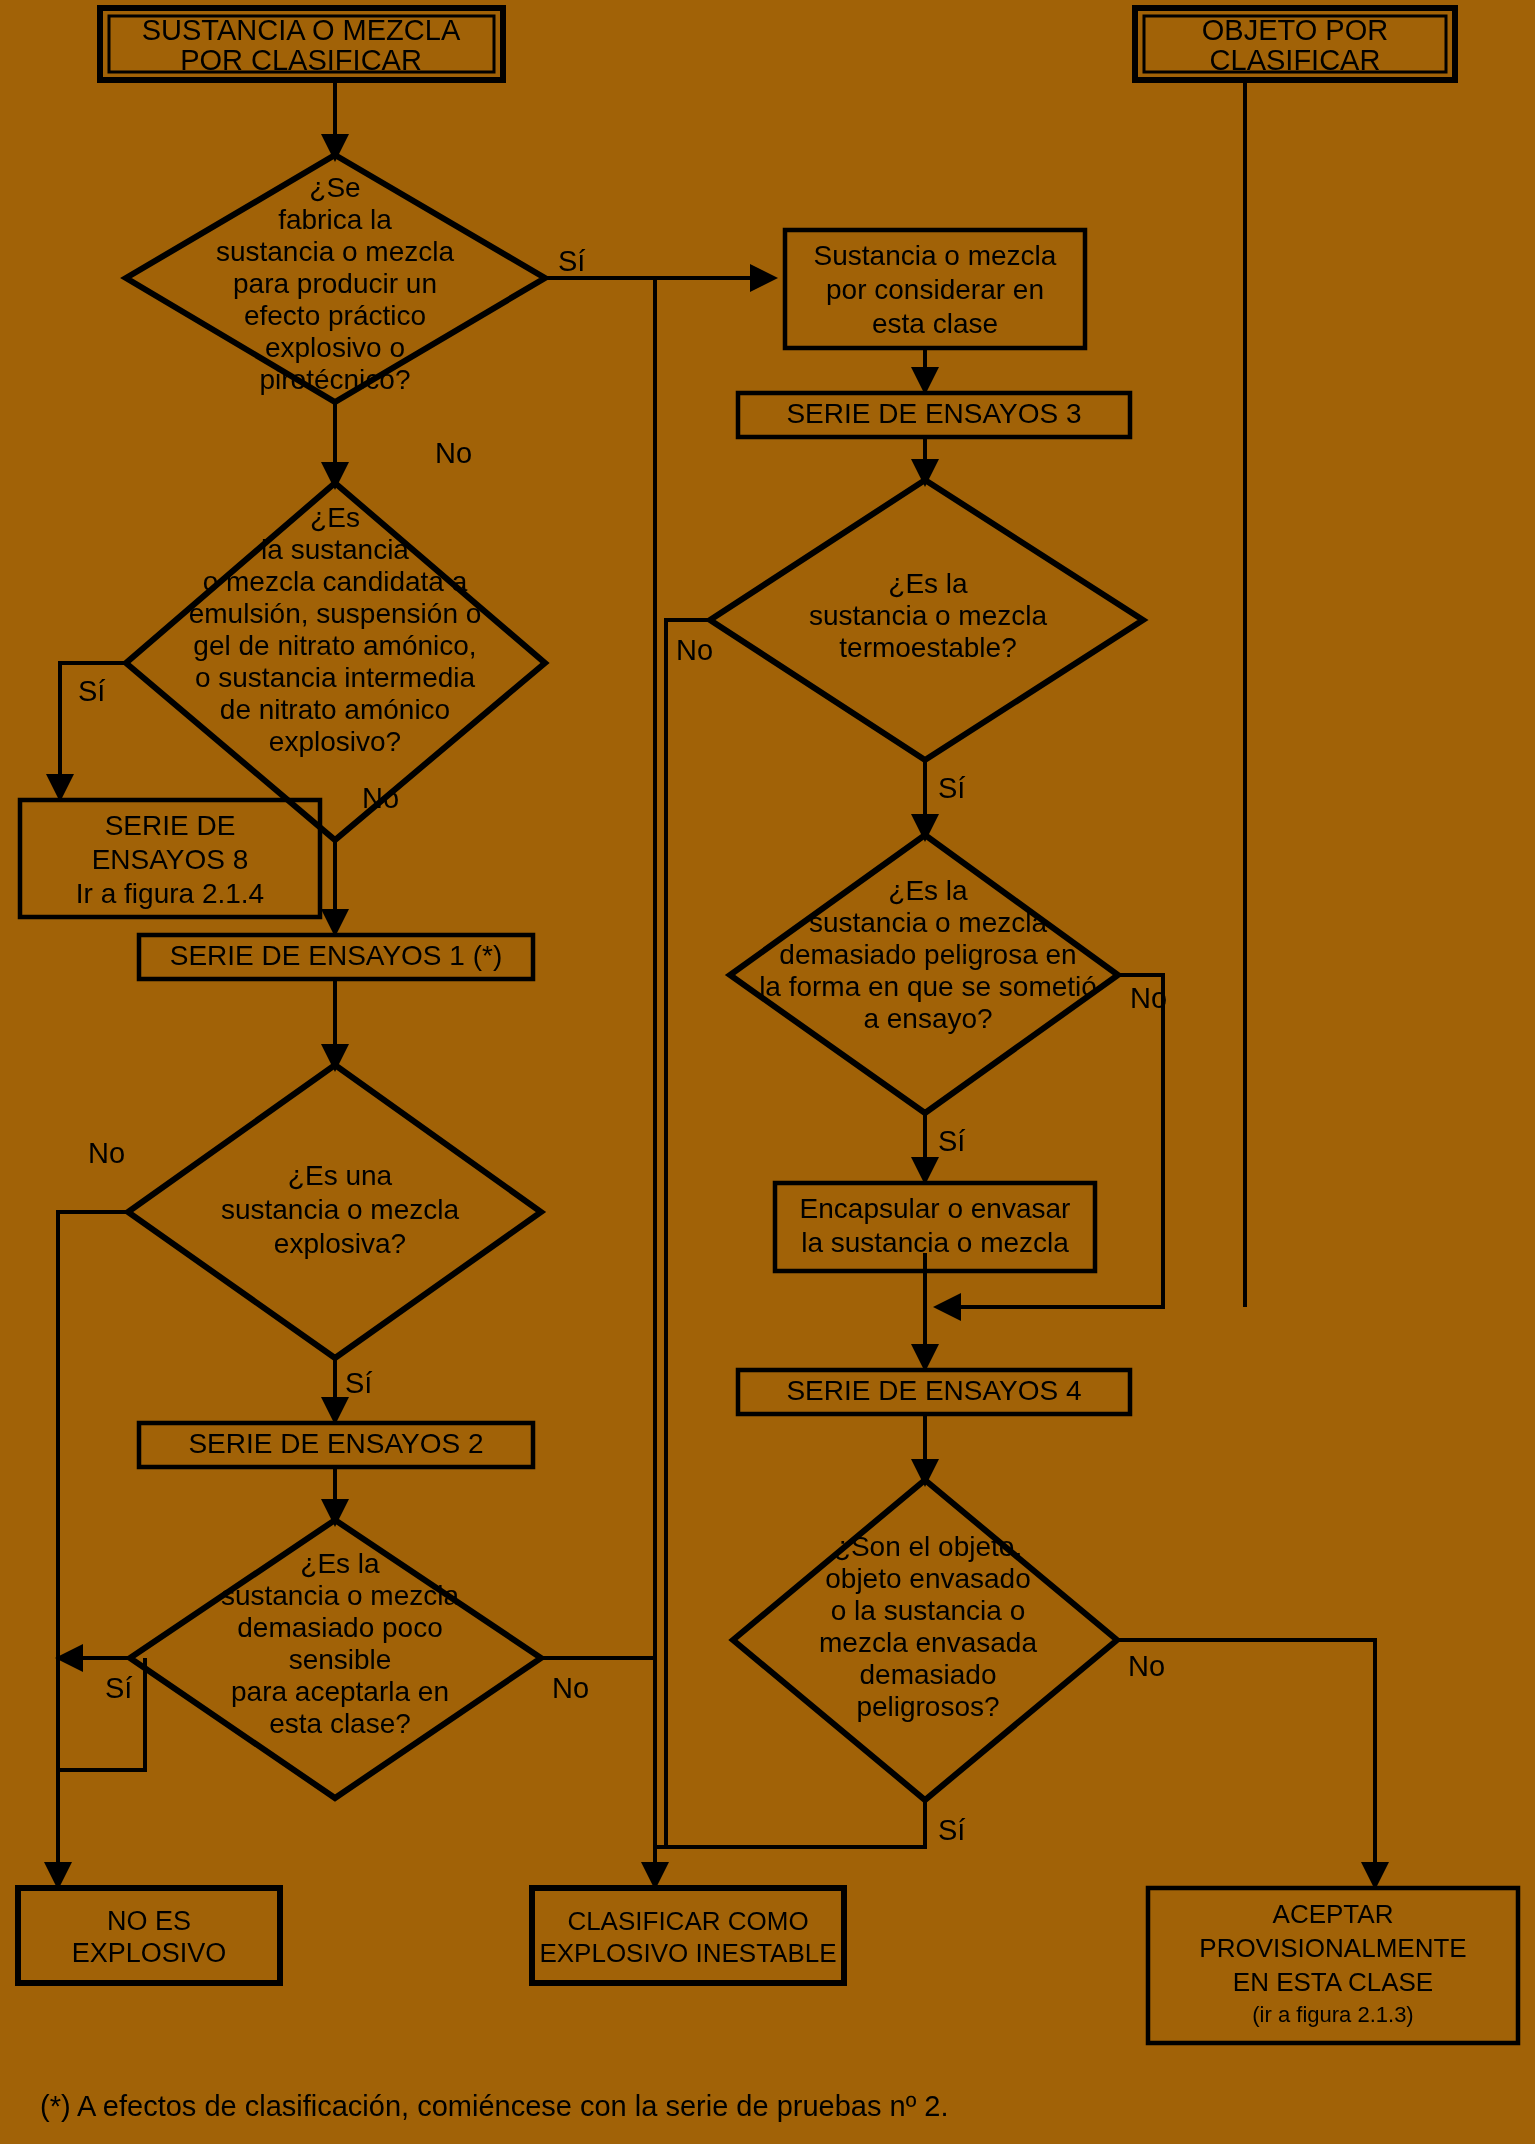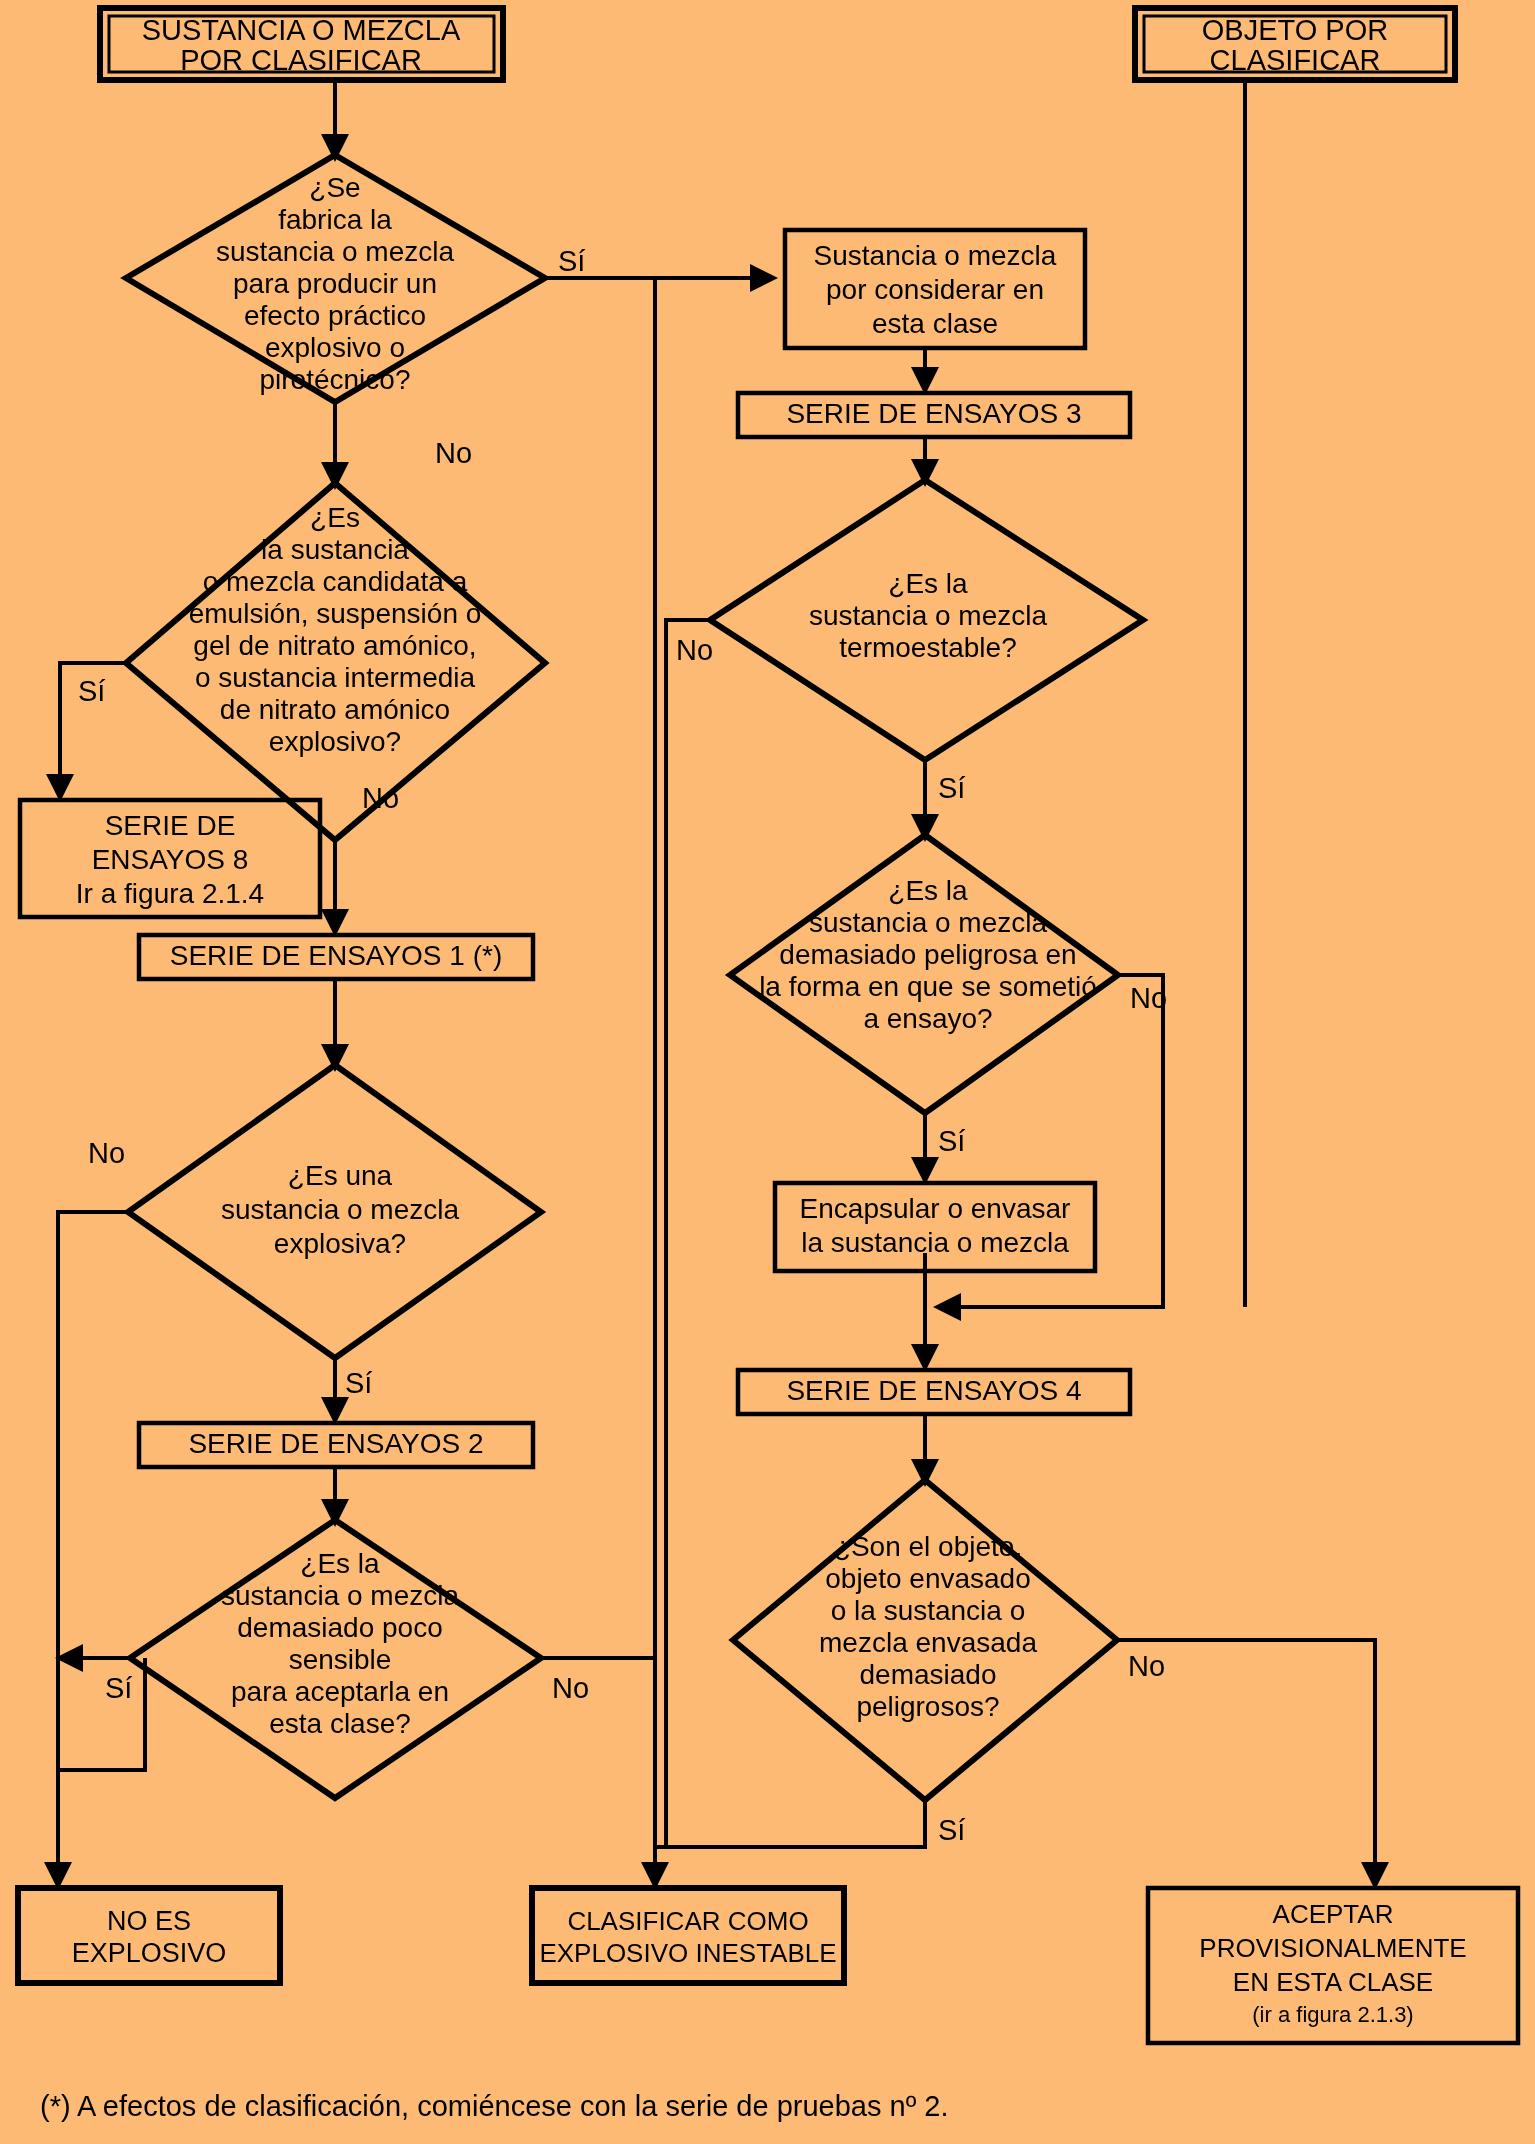--- a/index.html
+++ b/index.html
@@ -4,21 +4,21 @@
 <style>
   html, body {
     margin: 0;
     padding: 0;
     background: #ffffff;
   }
   #page {
     position: relative;
     width: 1535px;
     height: 2144px;
-    background: #fdba74;
+    background: #a16207;
     font-family: "Liberation Sans", sans-serif;
     overflow: hidden;
   }
   svg.flow {
     position: absolute;
     left: 0;
     top: 0;
     width: 1535px;
     height: 2144px;
   }

